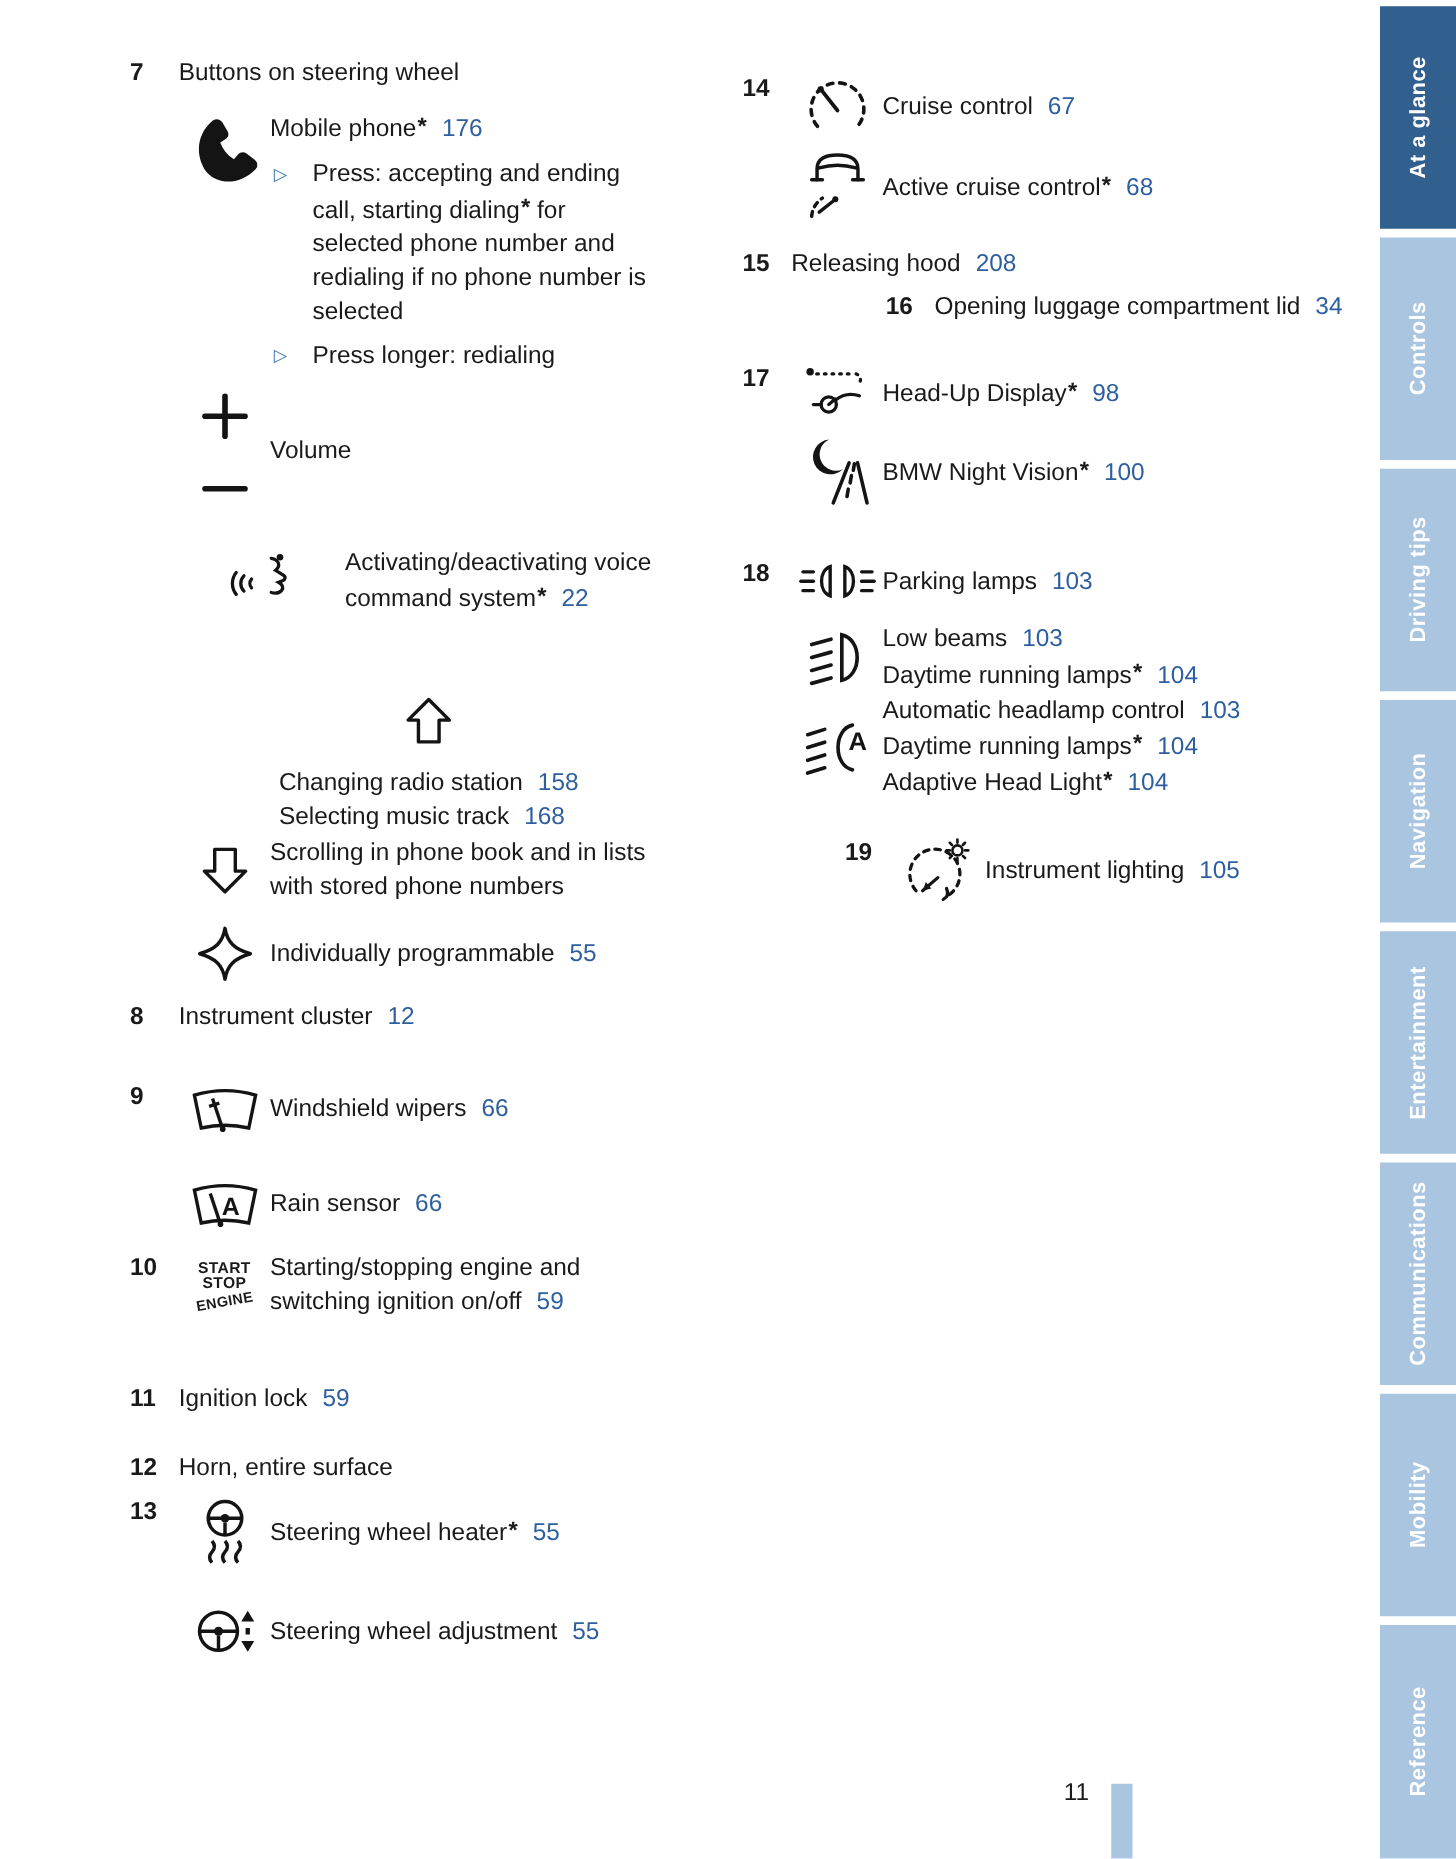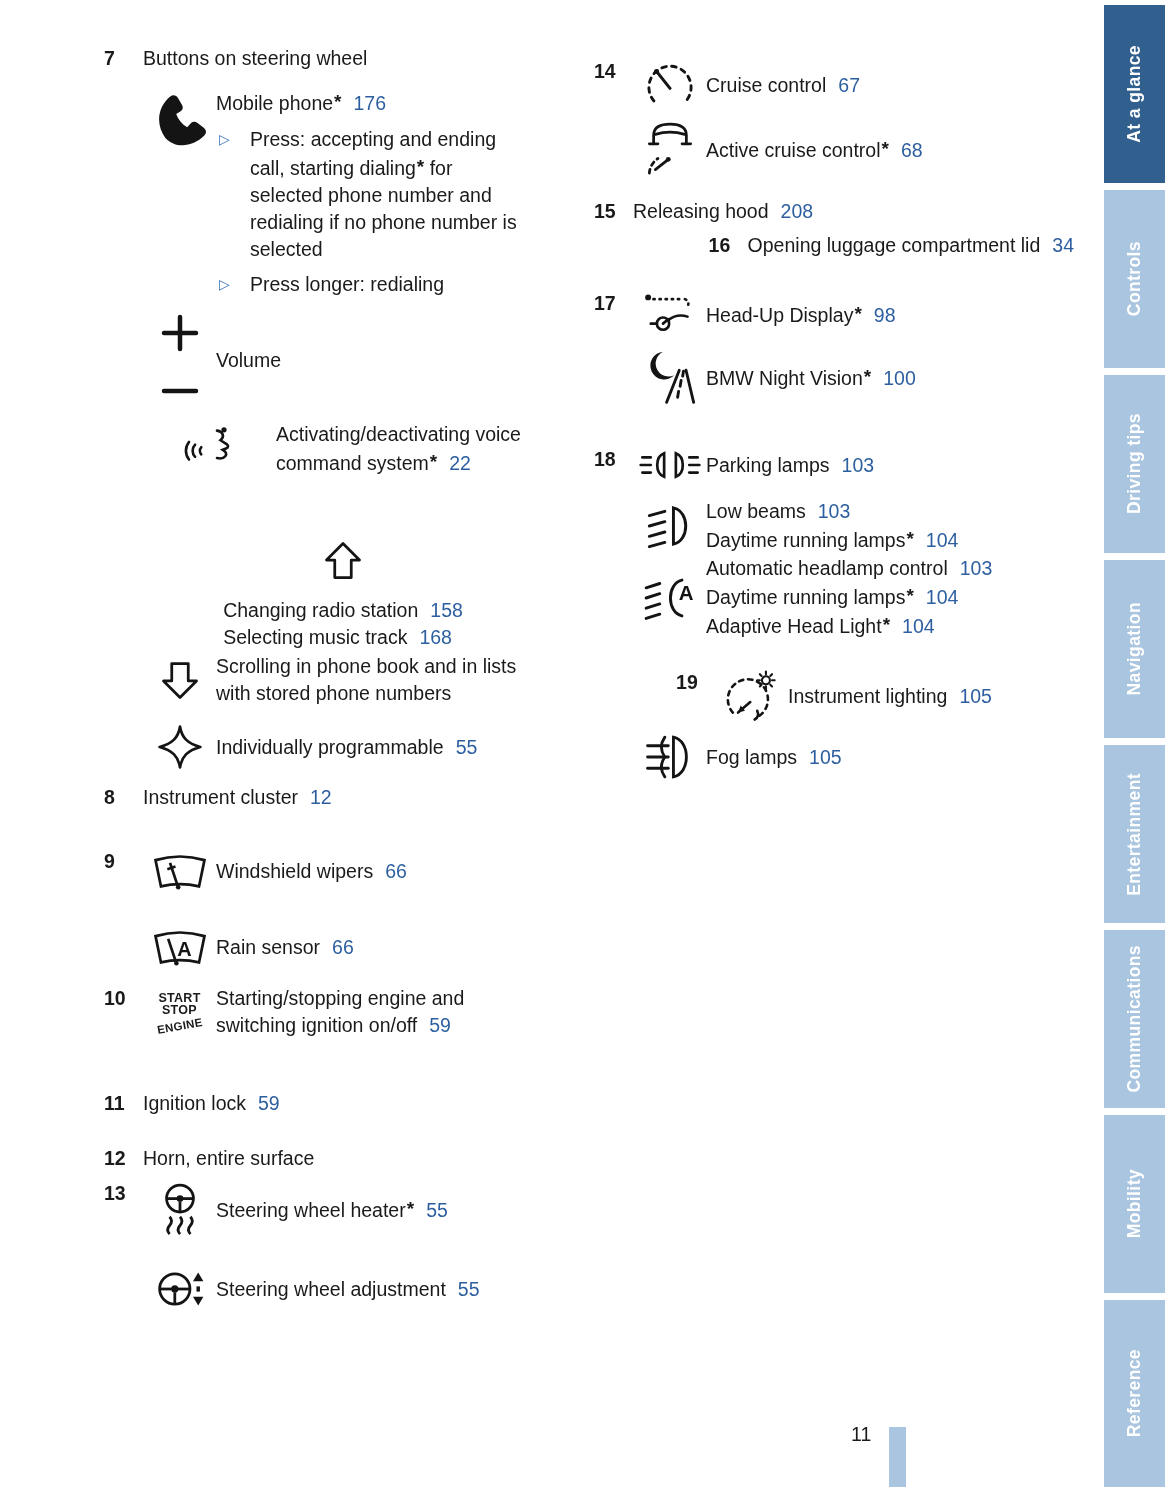--- a/index.html
+++ b/index.html
@@ -22,21 +22,21 @@
   .bullet{display:flex;align-items:flex-start;margin-top:8px;}
   .bullet .tri{flex:0 0 31px;color:#4077b5;font-size:14px;line-height:27px;padding-left:3px;}
 
   .sse{font-weight:700;font-size:12.5px;line-height:12.5px;text-align:center;letter-spacing:.3px;}
   .sse .eng{transform:rotate(-10deg);margin-top:3px;font-size:11.5px;}
 
   
   #col-left .row:nth-child(1){margin-top:0;}
   #col-left .row:nth-child(2){margin-top:16px;align-items:flex-start;}
   #col-left .row:nth-child(3){margin-top:14px;}
-  #col-left .row:nth-child(4){margin-top:12px;gap:30px;}
+  #col-left .row:nth-child(4){margin-top:28px;gap:30px;}
   #col-left .row:nth-child(5){margin-top:7px;flex-direction:column;}
   #col-left .row:nth-child(6){margin-top:2px;}
   #col-left .row:nth-child(7){margin-top:16px;}
   #col-left .row:nth-child(8){margin-top:13px;}
   #col-left .row:nth-child(9){margin-top:37px;}
   #col-left .row:nth-child(10){margin-top:30px;}
   #col-left .row:nth-child(11){margin-top:15px;}
   #col-left .row:nth-child(12){margin-top:51px;}
   #col-left .row:nth-child(13){margin-top:28px;}
   #col-left .row:nth-child(14){margin-top:8px;}
@@ -450,37 +450,20 @@
               <path d="M53 18 l2 2"></path>
               <path d="M55 6 l-2 2"></path>
               <path d="M43 18 l-2 2"></path>
             </g>
           </svg>
         </div>
         <div class="txt">
           <div class="line"><span class="tseg">Instrument lighting</span><span class="pg">105</span></div>
         </div>
       </div>
-      <div class="row">
-        <div class="num"></div>
-        <div class="icon-cell">
-          <svg width="52" height="50" viewBox="0 0 60 58">
-            <g fill="none" stroke="#141414" stroke-width="3.3" stroke-linecap="round">
-              <path d="M34 6 C54 10 54 48 34 52 V6 Z"></path>
-              <path d="M24 6 q-8 11.5 0 23 q-8 11.5 0 23"></path>
-              <path d="M4 16 H28"></path>
-              <path d="M4 29 H28"></path>
-              <path d="M4 42 H28"></path>
-            </g>
-          </svg>
-        </div>
-        <div class="txt">
-          <div class="line"><span class="tseg">Fog lamps</span><span class="pg">105</span></div>
-        </div>
-      </div>
     </div>
   <nav id="sidebar">
       <div class="tab active">
         <span>At a glance</span>
       </div>
       <div class="tab">
         <span>Controls</span>
       </div>
       <div class="tab">
         <span>Driving tips</span>

